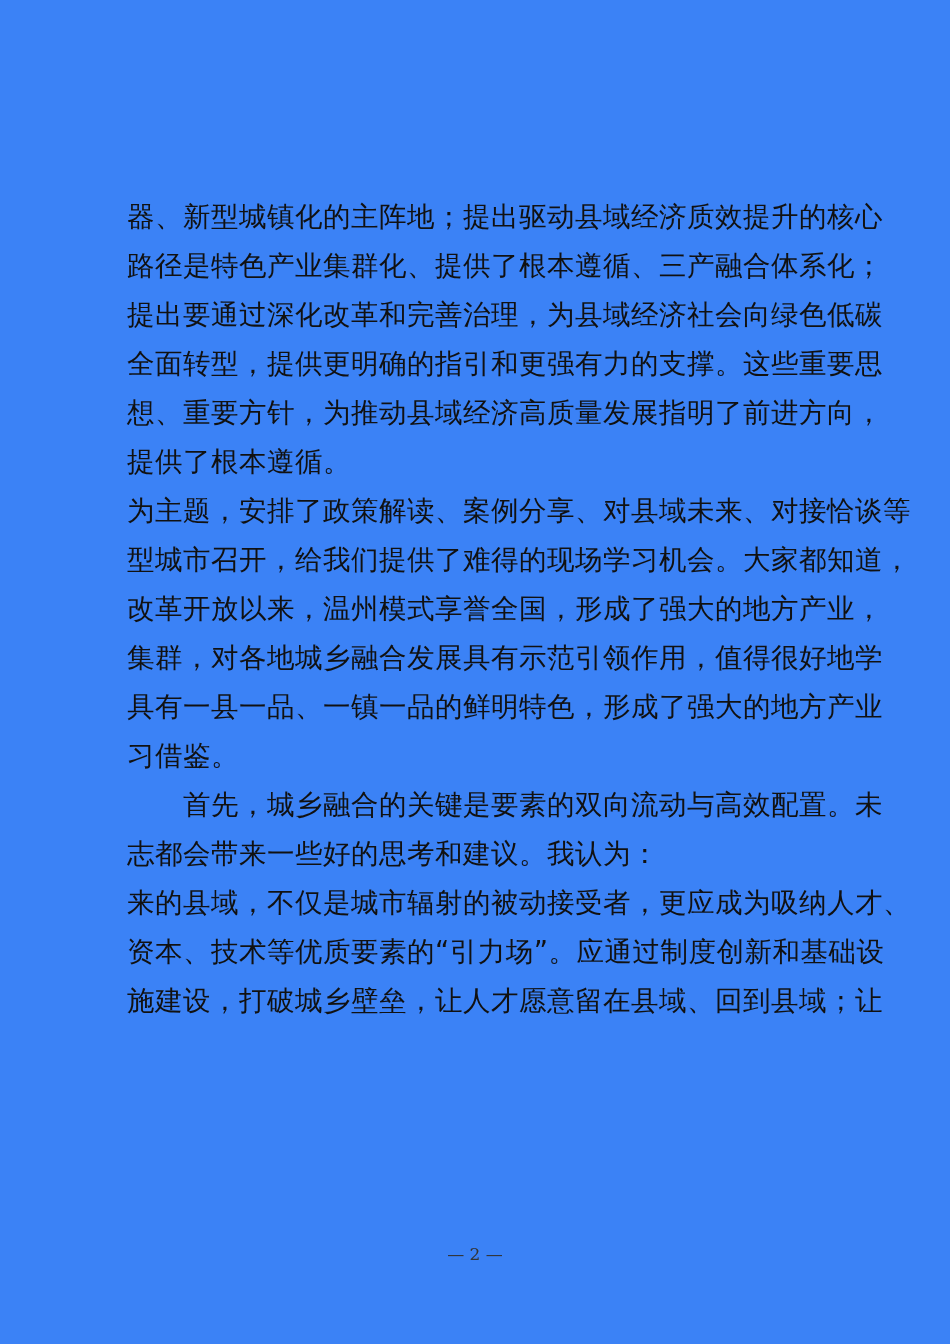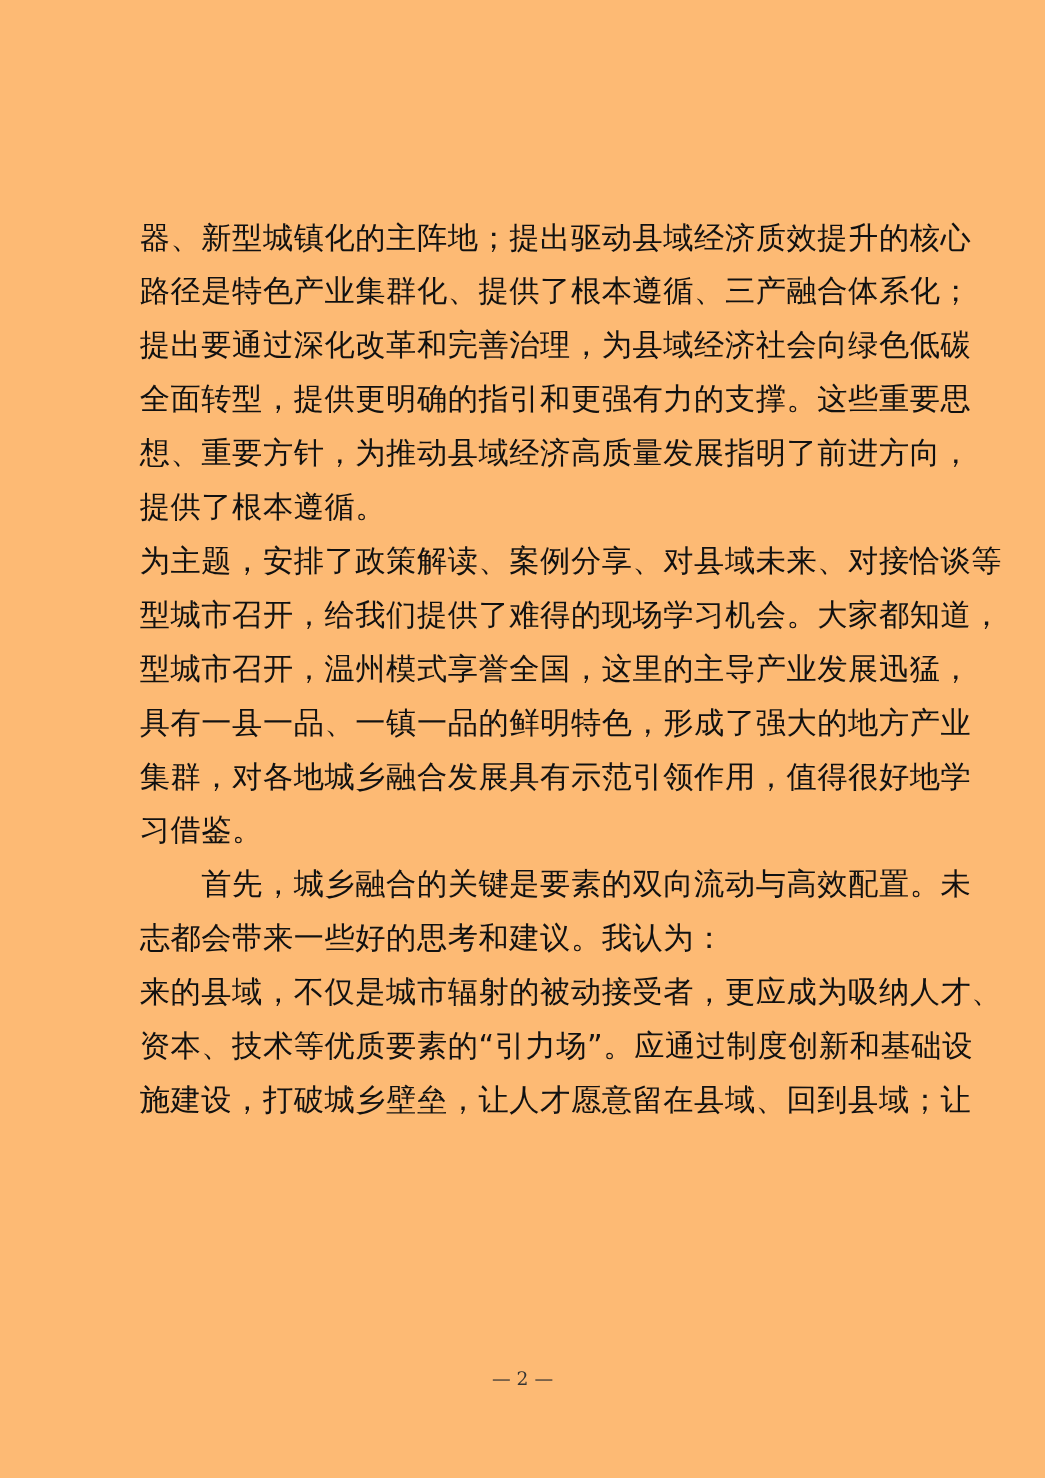--- a/index.html
+++ b/index.html
@@ -1,18 +1,18 @@
 <!DOCTYPE html>
 <html><head>
 <meta charset="utf-8">
 <style>
   html, body { margin: 0; padding: 0; background: #ffffff; }
   body { width: 950px; height: 1344px; position: relative; overflow: hidden; }
   .page {
-    position: absolute; left: 0; top: 0; width: 950px; height: 1344px; background: #fdba74;
+    position: absolute; left: 0; top: 0; width: 950px; height: 1344px; background: #3b82f6;
   }
   .body-text {
     position: absolute;
     left: 127px;
     top: 192px;
     width: 700px;
     font-family: "DejaVu Sans", sans-serif;
     font-size: 27.5px;
     line-height: 49px;
     color: #111;
@@ -36,23 +36,23 @@
 <div class="page">
   <div class="body-text">
     <span class="line">器、新型城镇化的主阵地；提出驱动县域经济质效提升的核心</span>
     <span class="line">路径是特色产业集群化、提供了根本遵循、三产融合体系化；</span>
     <span class="line">提出要通过深化改革和完善治理，为县域经济社会向绿色低碳</span>
     <span class="line">全面转型，提供更明确的指引和更强有力的支撑。这些重要思</span>
     <span class="line">想、重要方针，为推动县域经济高质量发展指明了前进方向，</span>
     <span class="line">提供了根本遵循。</span>
     <span class="line">为主题，安排了政策解读、案例分享、对县域未来、对接恰谈等</span>
     <span class="line">型城市召开，给我们提供了难得的现场学习机会。大家都知道，</span>
-    <span class="line">型城市召开，温州模式享誉全国，这里的主导产业发展迅猛，</span>
+    <span class="line">改革开放以来，温州模式享誉全国，形成了强大的地方产业，</span>
+    <span class="line">集群，对各地城乡融合发展具有示范引领作用，值得很好地学</span>
     <span class="line">具有一县一品、一镇一品的鲜明特色，形成了强大的地方产业</span>
-    <span class="line">集群，对各地城乡融合发展具有示范引领作用，值得很好地学</span>
     <span class="line">习借鉴。</span>
     <span class="line indent">首先，城乡融合的关键是要素的双向流动与高效配置。未</span>
     <span class="line">志都会带来一些好的思考和建议。我认为：</span>
     <span class="line">来的县域，不仅是城市辐射的被动接受者，更应成为吸纳人才、</span>
     <span class="line">资本、技术等优质要素的“引力场”。应通过制度创新和基础设</span>
     <span class="line">施建设，打破城乡壁垒，让人才愿意留在县域、回到县域；让</span>
   </div>
   <div class="footer">— 2 —</div>
 </div>
 

